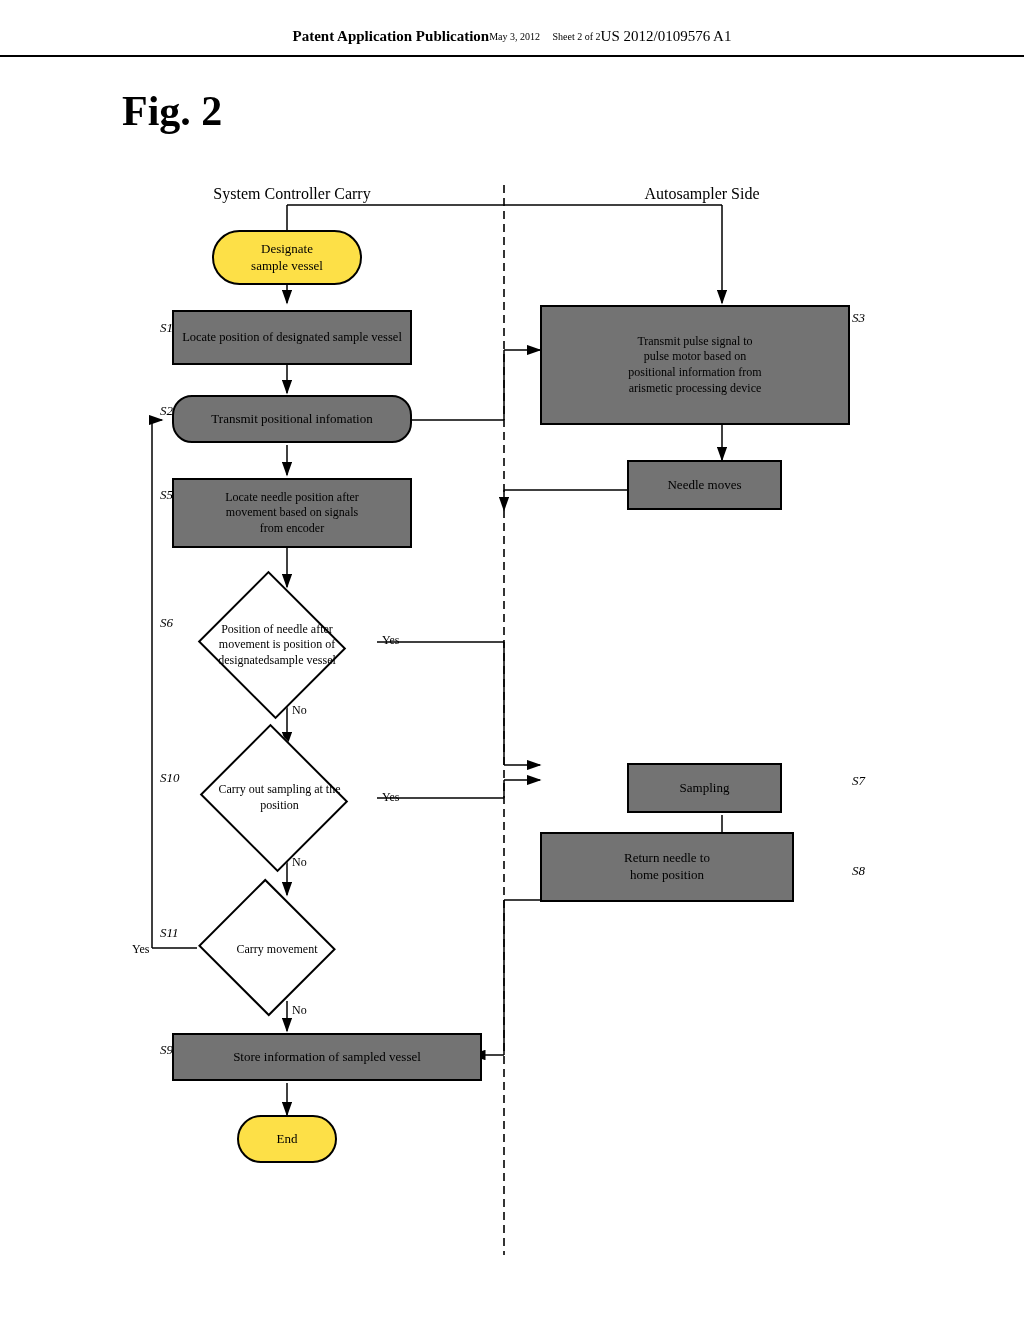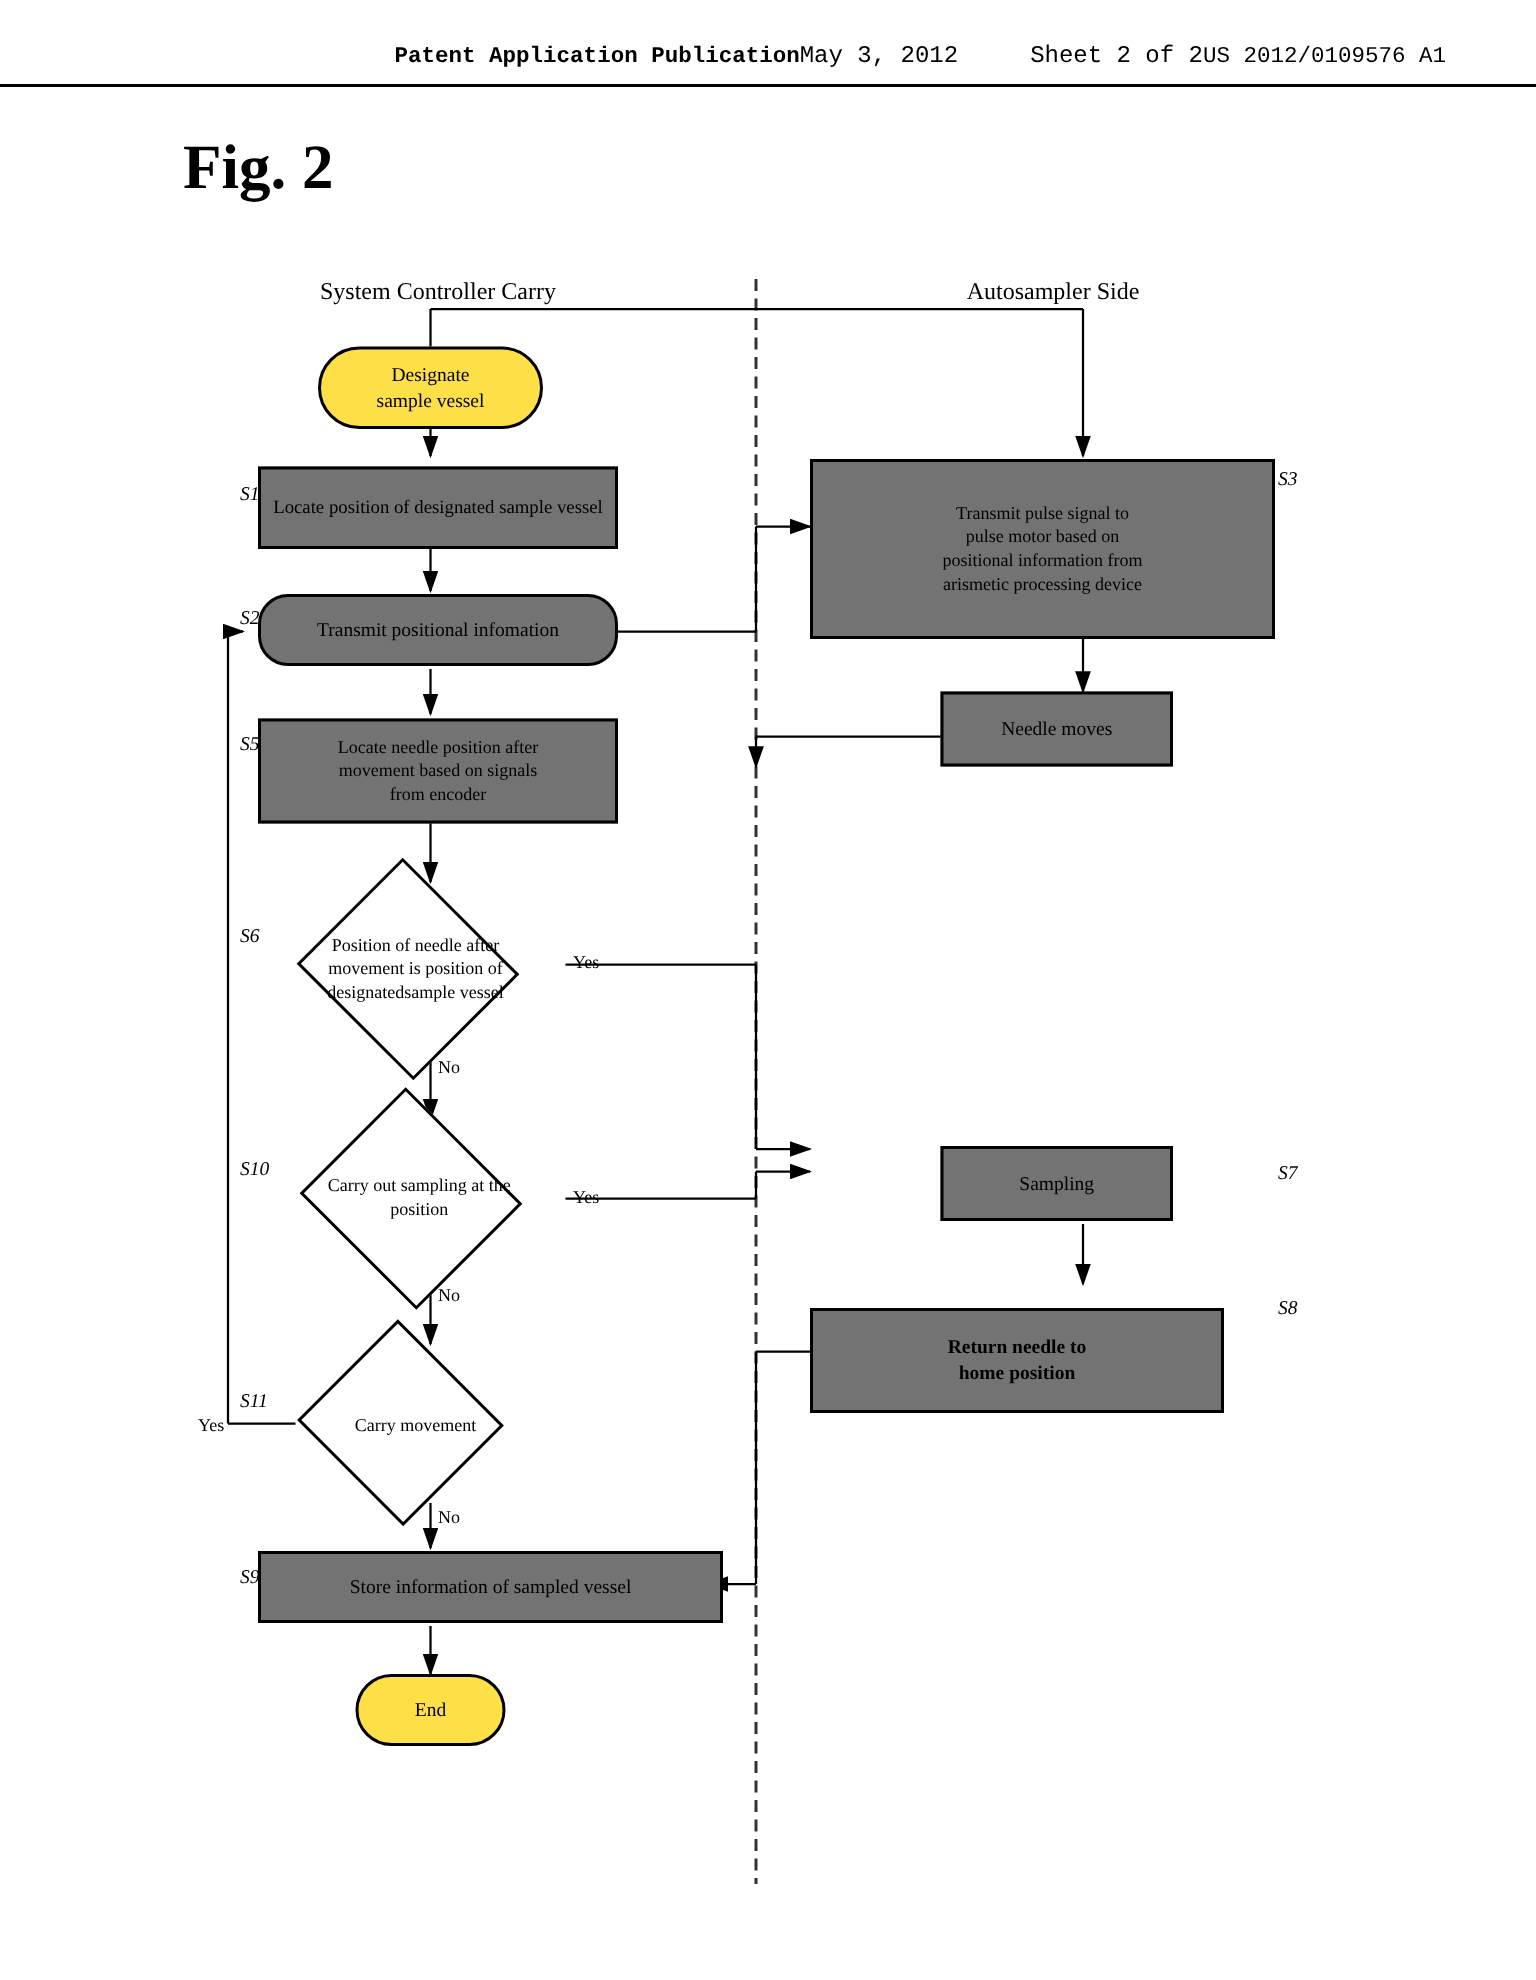--- a/index.html
+++ b/index.html
@@ -8,29 +8,28 @@
       font-family: 'Times New Roman', Times, serif;
       width: 1024px;
       min-height: 1320px;
       position: relative;
       overflow: hidden;
     }
 
     
     .page-header {
       display: flex;
-      justify-content: flex-end;
+      justify-content: center;
       align-items: center;
       padding: 28px 60px 10px 60px;
       border-bottom: 2px solid #000;
       font-size: 15px;
-      font-family: Liberation Mono, monospace;
     }
     .header-left { font-weight: bold; }
-    .header-center { text-align: center; font-size: 16px; }
+    .header-center { text-align: center; font-size: 10px; }
     .header-right { font-size: 15px; }
 
     
     .main-content {
       padding: 30px 60px;
       position: relative;
     }
 
     
     .fig-label {
@@ -264,21 +263,21 @@
     <div class="yn-label" style="left:310px; top:635px;">Yes</div>
 
     <div class="yn-label" style="left:220px; top:700px;">No</div>
 
     <div class="step-label" style="left:780px; top:618px;">S7</div>
     <div class="shape rect" style="left:555px; top:608px; width:155px; height:50px; padding:21px;">
       <span style="font-size:13px;">Sampling</span>
     </div>
 
     <div class="step-label" style="left:780px; top:708px;">S8</div>
-    <div class="shape rect" style="left:468px; top:716px; width:276px; height:70px; padding:5px;font-weight:bold;">
+    <div class="shape rect" style="left:468px; top:677px; width:254px; height:70px; padding:5px;">
       <span style="font-size:13px; white-space:pre-line;">Return needle to
 home position</span>
     </div>
 
     <div class="step-label" style="left:88px; top:770px;">S11</div>
     <div style="position:absolute; left:125px; top:745px; width:160px; height:100px;">
       <div style="position:absolute; left:20px; top:0px; width:100px; height:95px; border:2px solid #000; transform:rotate(45deg); background:#fff;"></div>
       <div class="diamond-text" style="position:absolute; left:0; top:0; width:160px; height:100px; font-size:12px; text-align:center; padding:5px; display:flex; align-items:center; justify-content:center;">
         <span>Carry movement</span>
       </div>

